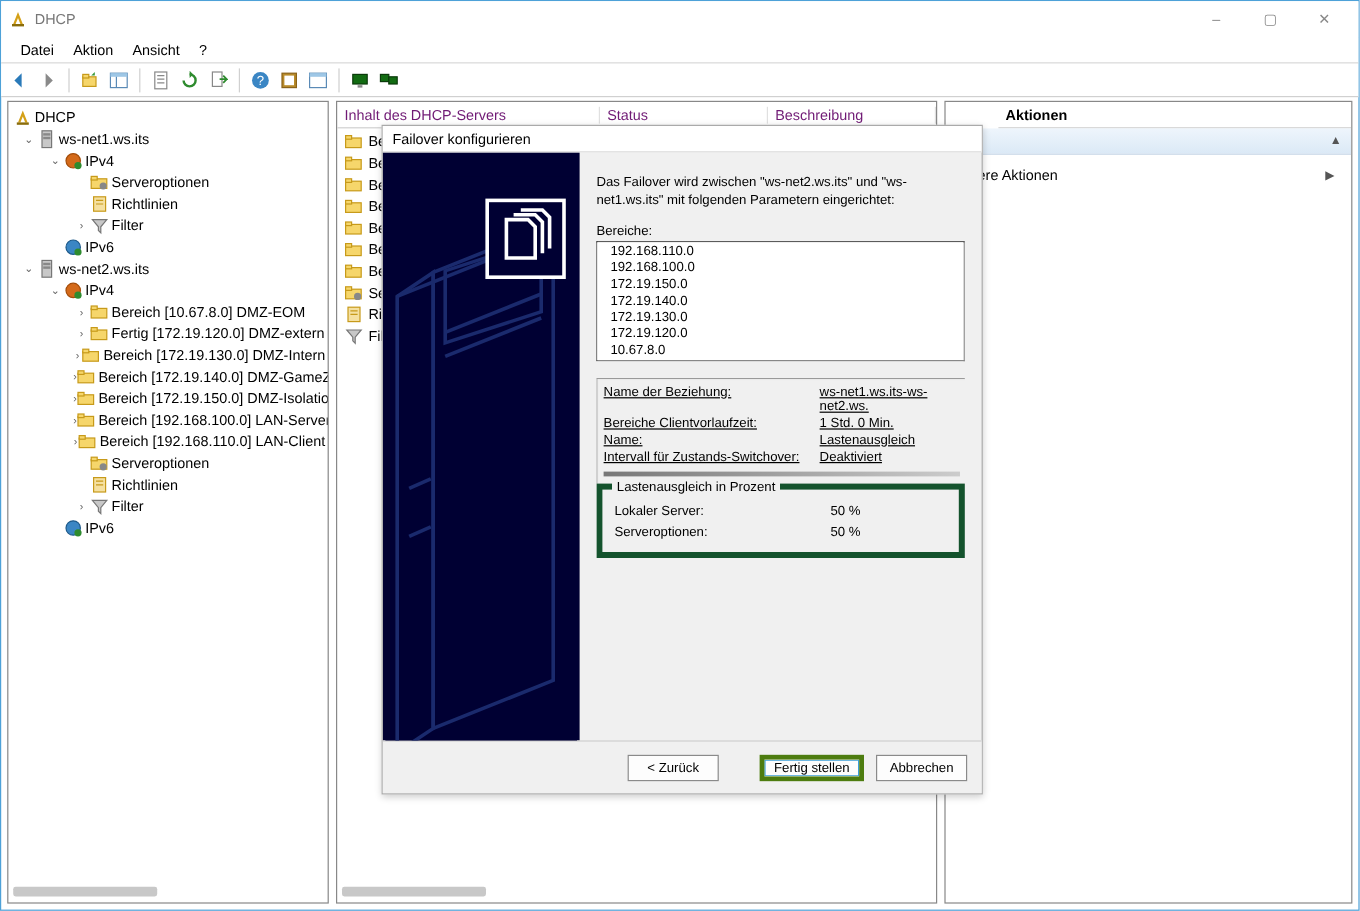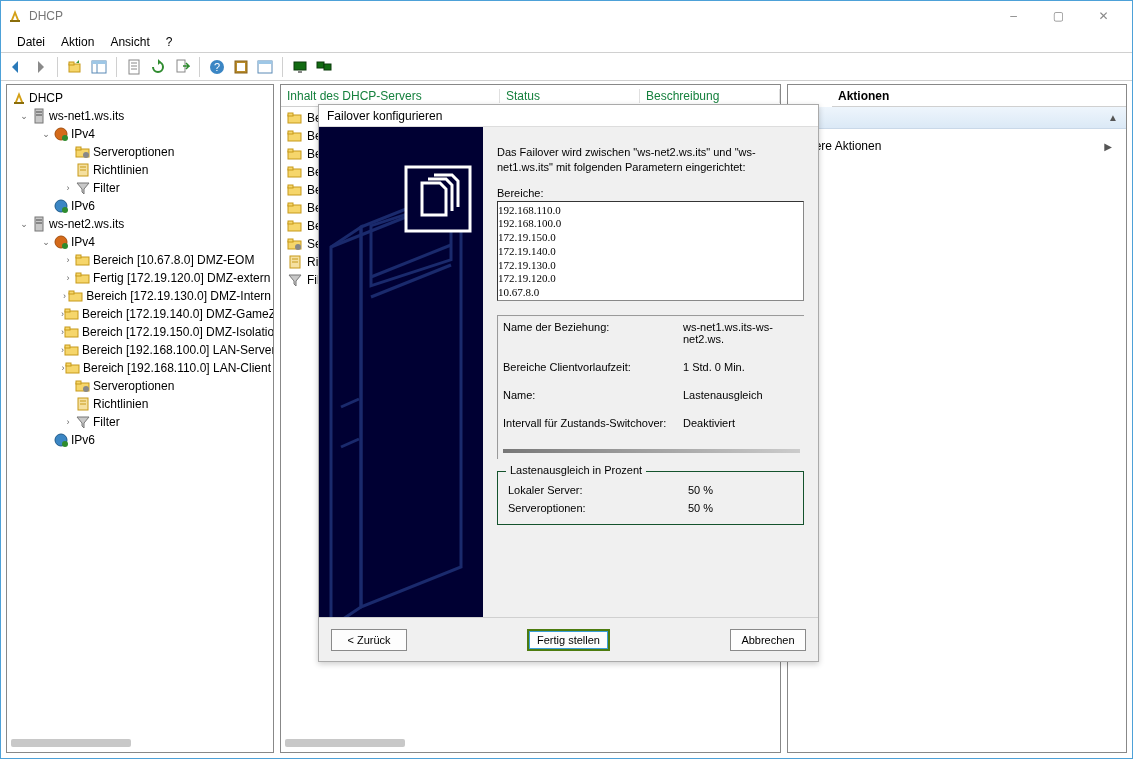--- a/index.html
+++ b/index.html
@@ -118,21 +118,21 @@
     flex: 0 0 16px;
   }
 
   .center-header {
     display: grid;
     grid-template-columns: 1fr 140px 140px;
     height: 22px;
     align-items: center;
     border-bottom: 1px solid #d0d0d0;
     font-weight: normal;
-    color: #15803d;
+    color: #701a75;
   }
   .center-header > div { padding: 0 6px; border-right: 1px solid #e0e0e0; }
   .center-list { padding: 2px 4px; }
   .center-row {
     display: flex; align-items: center; height: 18px;
     padding-left: 2px; cursor: pointer;
   }
 
   .actions-header {
     height: 22px;
@@ -205,83 +205,85 @@
     overflow:hidden;
   }
   .wizard-content p.intro { margin: 0 0 10px 0; line-height: 1.35; }
 
   .param-label { margin: 12px 0 2px 0; }
 
   .scope-box {
     width: 100%; height: 100px;
     border: 1px inset #888;
     background: #fff;
-    padding: 2px 0;
-    font-family: Liberation Serif, serif;
+    padding: 2px 11px;
+    font-family: Liberation Sans, sans-serif;
     font-size: 11px;
     line-height: 1.25;
     overflow:auto;
   }
 
   .details-box {
     margin-top: 14px;
     border-top: 2px groove #eee;
     border-left: 2px groove #eee;
     padding: 4px 4px 6px 4px;
     background:#f0f0f0;
   }
   .details-grid {
     display:grid;
     grid-template-columns: 180px 1fr;
-    row-gap: 16px;
+    row-gap: 2px;
+    text-decoration: underline;
   }
   .details-sep {
     grid-column: 1 / -1;
     height: 4px;
     background: linear-gradient(to right, #777, #ccc);
     margin-top:4px;
   }
 
   .group-box {
-    margin-top: 12px;
-    border: 1px solid #14532d;
+    margin-top: 0;
+    border: 5px solid #14532d;
     padding: 12px 10px 10px 10px;
     position:relative;
   }
   .group-box .legend {
     position:absolute; top:-8px; left:8px;
     background:#f0f0f0;
     padding:0 4px;
     font-size:11px;
   }
   .balance-grid {
     display:grid;
     grid-template-columns: 180px 1fr;
     row-gap: 6px;
   }
 
   .wizard-footer {
     height: 44px;
     border-top: 1px solid #d0d0d0;
-    display:flex; align-items:center; justify-content:space-between;
+    display:flex; align-items:center; justify-content:flex-end;
     gap: 10px;
     padding: 0 12px;
     background:#f0f0f0;
   }
   .btn {
     min-width: 76px; height: 22px;
     border: 1px solid #8a8a8a;
     background: #fdfdfd;
     font-size: 11px;
     cursor:pointer;
     padding: 0 8px;
   }
   .btn.default {
-    border: 2px solid #4d7c0f;
+    border: 4px solid #4d7c0f;
     box-shadow: 0 0 0 1px #3c9ed8 inset;
+    margin-left: 24px;
   }
 
   
   .outer-ribbon {
     position:absolute; left:0; right:0; bottom:0; height:9px;
     background: linear-gradient(to top,#8fc8e6,#cfeaf7);
     opacity: 0;
   }
 
 </style>

